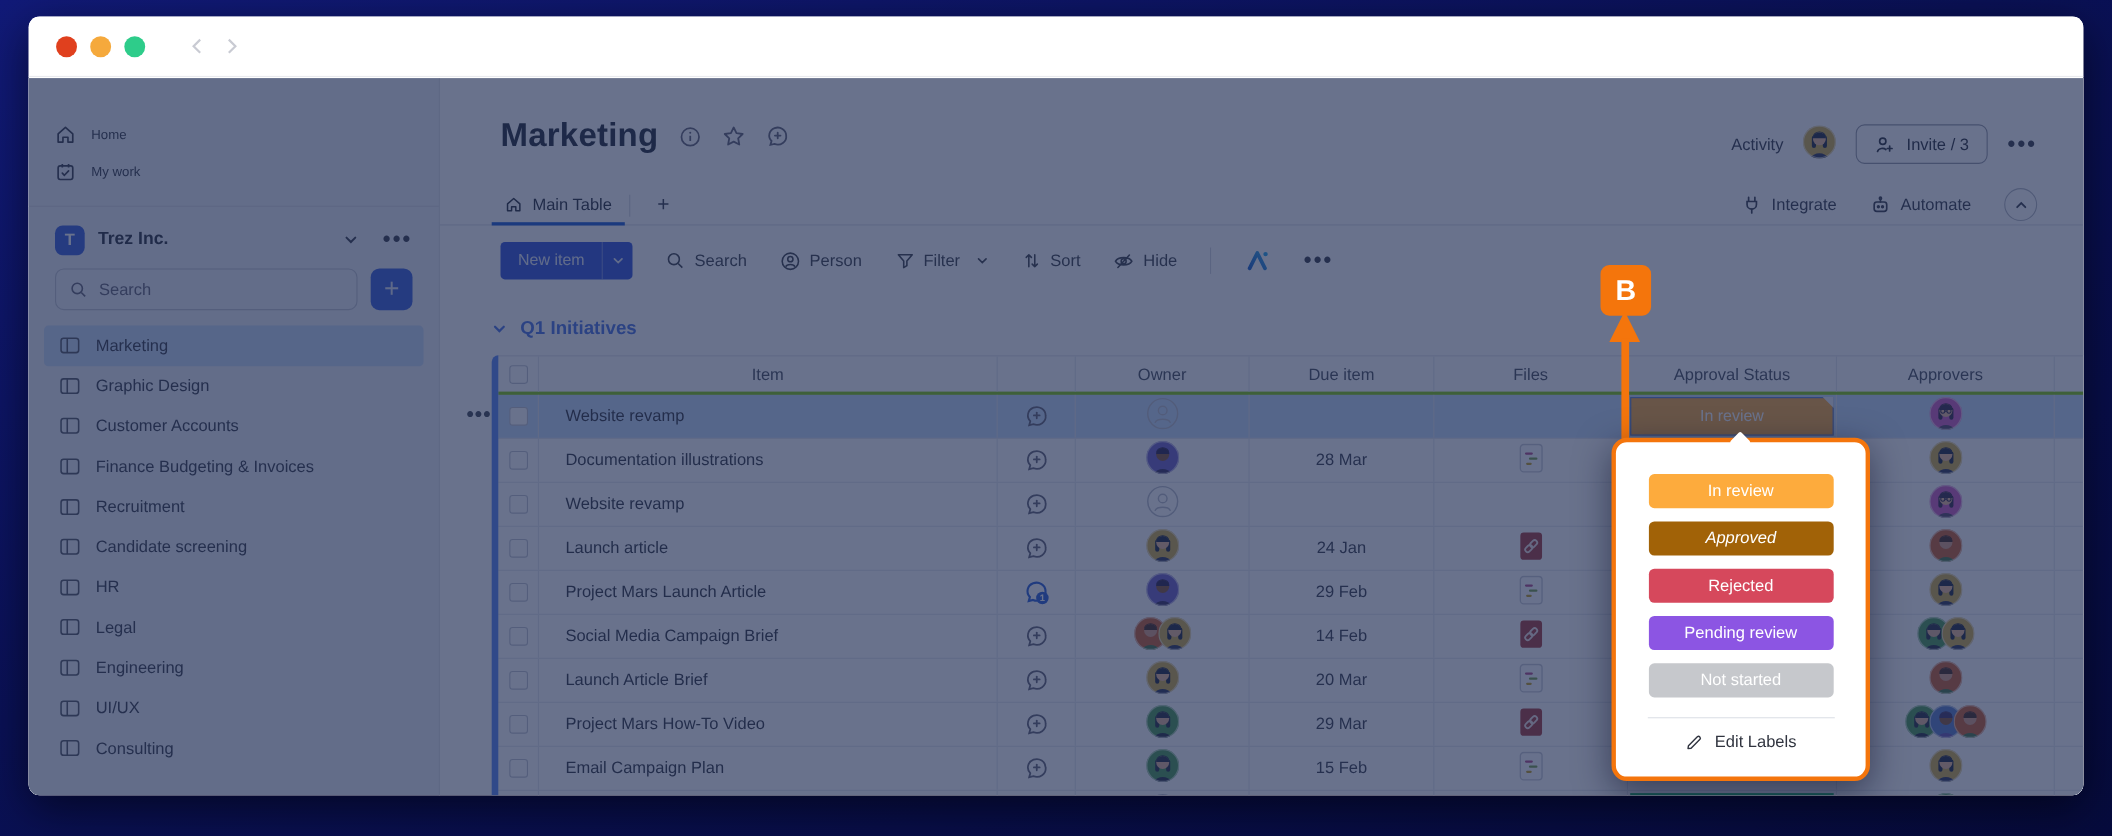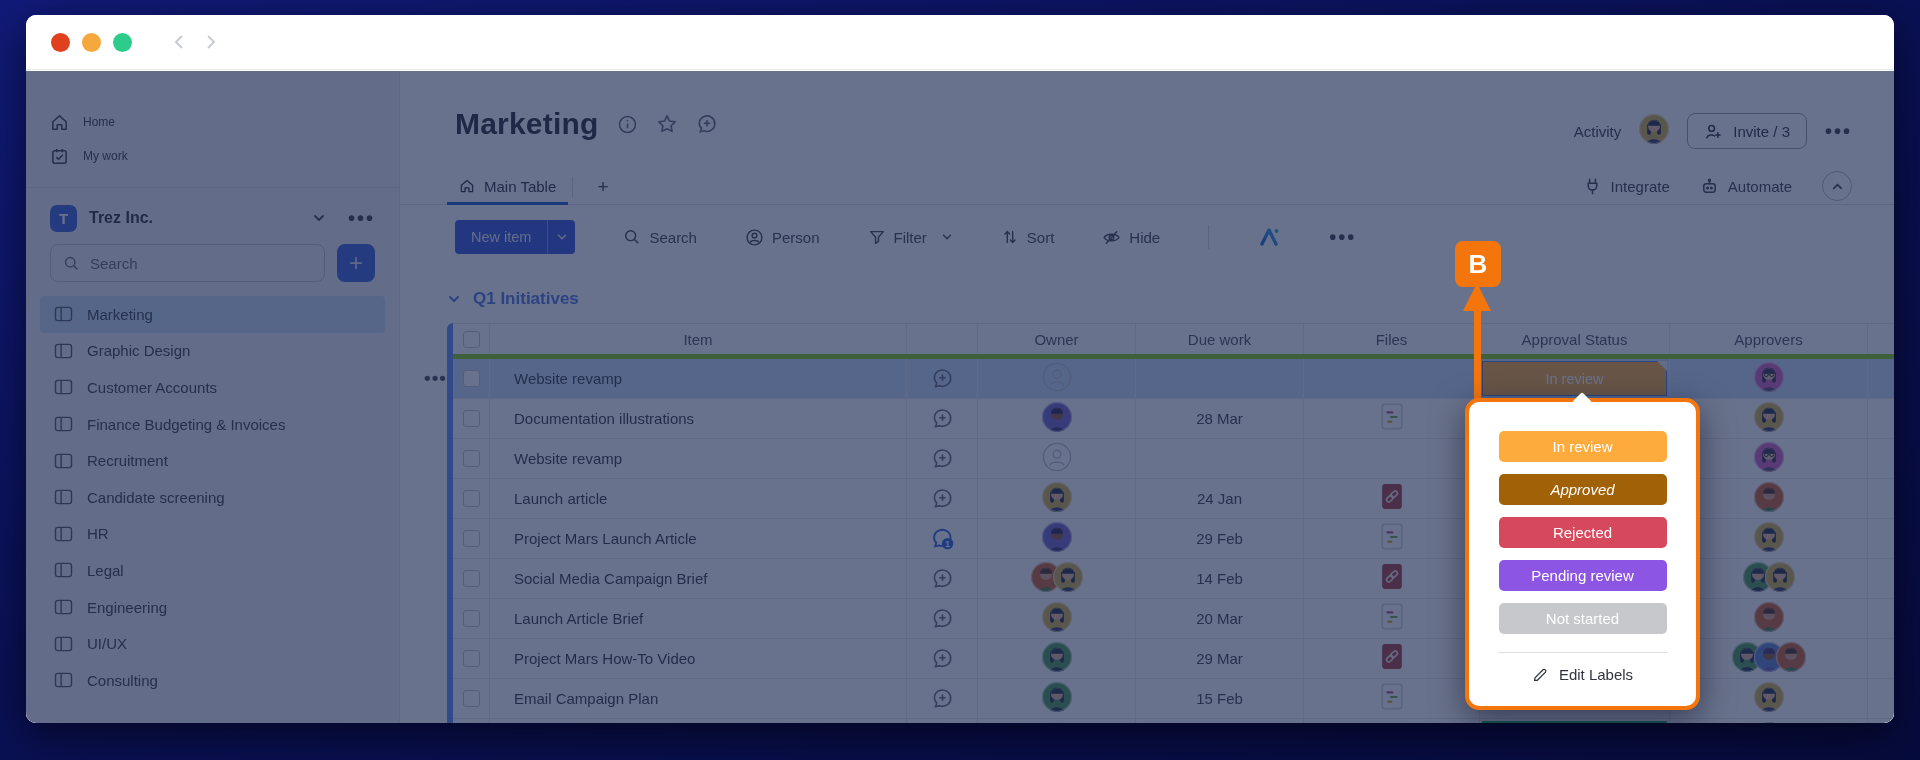--- a/index.html
+++ b/index.html
@@ -47,34 +47,34 @@
   .dots-glyph { color:#3c414e; font-size:20px; letter-spacing:2px; font-weight:bold; line-height:10px; }
 
   .tab-row { position:absolute; top:99px; left:0; right:0; height:35px; border-bottom:1px solid #dcdfe6; }
   .tab { position:absolute; left:47px; top:0; height:35px; display:flex; align-items:center; gap:9px; padding:0 12px; font-size:15px; color:#2f3440; border-bottom:3px solid #2160d6; }
   .tab-divider { position:absolute; left:172px; top:7px; height:20px; width:1px; background:#d4d7de; }
   .add-tab { position:absolute; left:188px; top:2px; width:30px; height:30px; display:flex; align-items:center; justify-content:center; color:#3c414e; font-size:19px; }
   .tab-right { position:absolute; right:42px; top:0; height:32px; display:flex; align-items:center; gap:30px; color:#3c414e; font-size:15px; }
   .tab-right .tr-item { display:flex; align-items:center; gap:9px; }
   .circle-btn { width:30px; height:30px; border-radius:50%; border:1px solid #b6b9c3; display:flex; align-items:center; justify-content:center; background:#fff; }
 
-  .toolbar { position:absolute; top:149px; left:55px; display:flex; align-items:center; gap:48px; }
+  .toolbar { position:absolute; top:149px; left:55px; display:flex; align-items:center; gap:30px; }
   .newitem-btn { height:34px; border-radius:4px; background:#3758dc; color:#e8ecf9; font-size:14.5px; display:flex; align-items:stretch; overflow:hidden; }
   .newitem-main { padding:0 16px; display:flex; align-items:center; }
   .newitem-split { width:28px; display:flex; align-items:center; justify-content:center; border-left:1px solid rgba(255,255,255,.35); }
   .tb-btn { display:flex; align-items:center; gap:8px; color:#42464f; font-size:15px; }
   .tb-divider { width:1px; height:24px; background:#d5d8df; }
 
   .group-title { position:absolute; top:218px; left:47px; display:flex; align-items:center; gap:12px; font-size:17px; font-weight:bold; color:#4e76e5; }
 
   
   .table-wrap { position:absolute; top:252px; left:47px; width:1447px; }
   .group-bar { position:absolute; left:0; top:0; width:6px; height:478px; background:#5d8af5; border-radius:6px 0 0 0; }
   .thead, .trow { display:grid; grid-template-columns:37px 417px 71px 158px 168px 176px 190px 198px 26px; margin-left:6px; background:#fff; }
-  .thead { height:36px; border-top:1px solid #e1e4ec; border-bottom:5px solid #84cc16; }
+  .thead { height:36px; border-top:1px solid #e1e4ec; border-bottom:3px solid #84cc16; }
   .trow { height:40px; border-bottom:1px solid #e4e7ee; }
   .trow.selected { background:#c7ddfa; }
   .cell { display:flex; align-items:center; justify-content:center; border-right:1px solid #e4e7ee; overflow:hidden; position:relative; }
   .cell:last-child { border-right:none; }
   .hcell { font-size:15px; color:#4d5360; }
   .cell.item-cell { justify-content:flex-start; padding-left:24px; font-size:15px; color:#373b46; }
   .chk { width:17px; height:17px; border:1.5px solid #c3c7d2; border-radius:3px; background:#fff; }
   .date-txt { font-size:15px; color:#3f4350; }
   .status-fill { position:absolute; inset:2px; display:flex; align-items:center; justify-content:center; color:#fff; font-size:14.5px; }
   .status-fill.selected-cell { outline:1.5px solid #4e7fe0; outline-offset:-1px; }
@@ -456,21 +456,21 @@
 
       <div class="table-wrap">
         <div class="group-bar"></div>
         <div class="thead">
           <div class="cell">
               <span class="chk"></span>
             </div>
           <div class="cell hcell">Item</div>
           <div class="cell hcell"></div>
           <div class="cell hcell">Owner</div>
-          <div class="cell hcell">Due work</div>
+          <div class="cell hcell">Due item</div>
           <div class="cell hcell">Files</div>
           <div class="cell hcell">Approval Status</div>
           <div class="cell hcell">Approvers</div>
           <div class="cell hcell"></div>
         </div>
         <div id="table-body">
             <div class="trow selected">
               <div class="cell">
                 <span class="chk"></span>
               </div>

